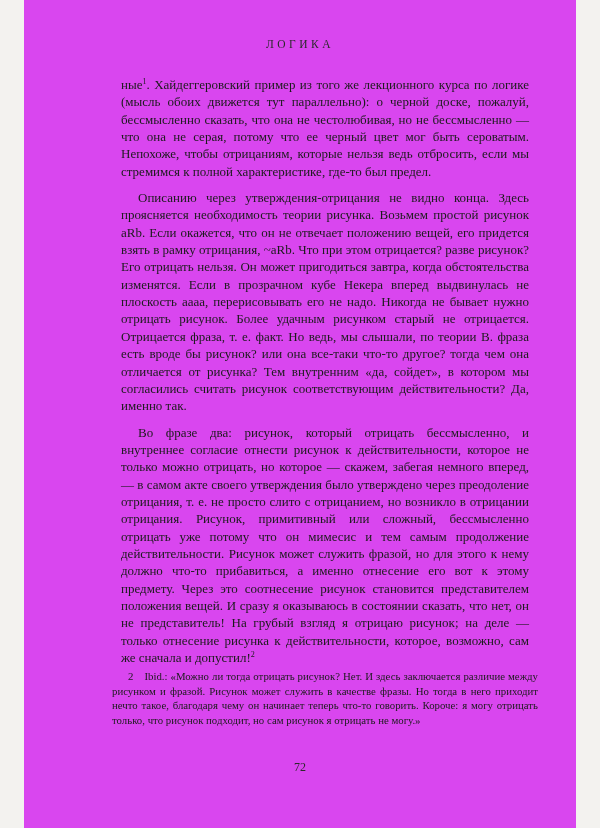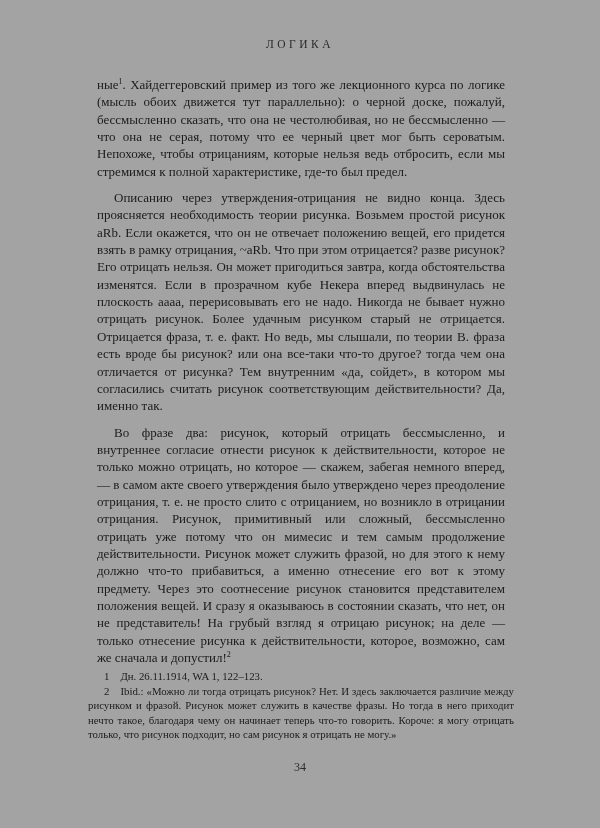--- a/index.html
+++ b/index.html
@@ -1,23 +1,23 @@
 <!DOCTYPE html>
 <html><head>
 <meta charset="utf-8">
 <style>
   * { box-sizing: border-box; }
   html, body { margin: 0; padding: 0; }
   body { background: #f3f2ef; }
   .page {
     position: relative;
-    width: 600px;
+    width: 552px;
     height: 828px;
     margin: 0 auto;
-    background: #a3a3a3;
+    background: #d946ef;
     color: #1b1b1b;
     font-family: "Liberation Serif", "DejaVu Serif", serif;
     overflow: hidden;
   }
   .running-head {
     position: absolute;
     top: 38px;
     left: 0; right: 0;
     text-align: center;
     font-size: 11.5px;
@@ -74,22 +74,19 @@
   <div class="running-head">ЛОГИКА</div>
 
   <div class="text-block">
     <p><span>ные</span><sup>1</sup><span>. Хайдеггеровский пример из того же лекционного курса по логике (мысль обоих движется тут параллельно): о черной доске, пожалуй, бессмысленно сказать, что она не честолюбивая, но не бессмысленно — что она не серая, потому что ее черный цвет мог быть сероватым. Непохоже, чтобы отрицаниям, которые нельзя ведь отбросить, если мы стремимся к полной характеристике, где-то был предел.</span></p>
     <p class="indent"><span>Описанию через утверждения-отрицания не видно конца. Здесь проясняется необходимость теории рисунка. Возьмем простой рисунок </span><span class="it">aRb</span><span>. Если окажется, что он не отвечает положению вещей, его придется взять в рамку отрицания, ~</span><span class="it">aRb</span><span>. Что при этом отрицается? разве рисунок? Его отрицать нельзя. Он может пригодиться завтра, когда обстоятельства изменятся. Если в прозрачном кубе Некера вперед выдвинулась не плоскость </span><span class="it">aaaa</span><span>, перерисовывать его не надо. Никогда не бывает нужно отрицать рисунок. Более удачным рисунком старый не отрицается. Отрицается фраза, т. е. факт. Но ведь, мы слышали, по теории В. фраза есть вроде бы рисунок? или она все-таки что-то другое? тогда чем она отличается от рисунка? Тем внутренним «</span><span class="it">да, сойдет</span><span>», в котором мы согласились считать рисунок соответствующим действительности? Да, именно так.</span></p>
     <p class="indent"><span>Во фразе два: рисунок, который отрицать бессмысленно, и внутреннее согласие отнести рисунок к действительности, которое не только можно отрицать, но которое — скажем, забегая немного вперед, — в самом акте своего утверждения было утверждено через преодоление отрицания, т. е. не просто слито с отрицанием, но </span><span class="it">возникло в отрицании отрицания</span><span>. Рисунок, примитивный или сложный, бессмысленно отрицать уже потому что он мимесис и тем самым продолжение действительности. Рисунок </span><span class="it">может</span><span> служить фразой, но для этого к нему должно что-то прибавиться, а именно отнесение его вот к этому предмету. Через это соотнесение рисунок становится представителем положения вещей. И сразу я оказываюсь в состоянии сказать, что нет, он не представитель! На грубый взгляд я отрицаю рисунок; на деле — только отнесение рисунка к действительности, которое, возможно, сам же сначала и допустил!</span><sup>2</sup></p>
   </div>
 
   <div class="footnotes">
     <p>
-      <span class="fn-num">1</span><span><span>Дн. 26.11.1914, WA 1, 122–123.</span></span>
-    </p>
-    <p>
       <span class="fn-num">2</span><span><span>Ibid.: «Можно ли тогда отрицать </span><span class="it">рисунок</span><span>? Нет. И здесь заключается различие между рисунком и фразой. Рисунок может служить в качестве фразы. Но тогда в него приходит нечто такое, благодаря чему он начинает теперь что-то </span><span class="it">говорить</span><span>. Короче: я могу отрицать только, что рисунок подходит, но сам </span><span class="it">рисунок</span><span> я отрицать не могу.»</span></span>
     </p>
   </div>
 
-  <div class="folio">34</div>
+  <div class="folio">72</div>
 
 </div>
 
 </body></html>

